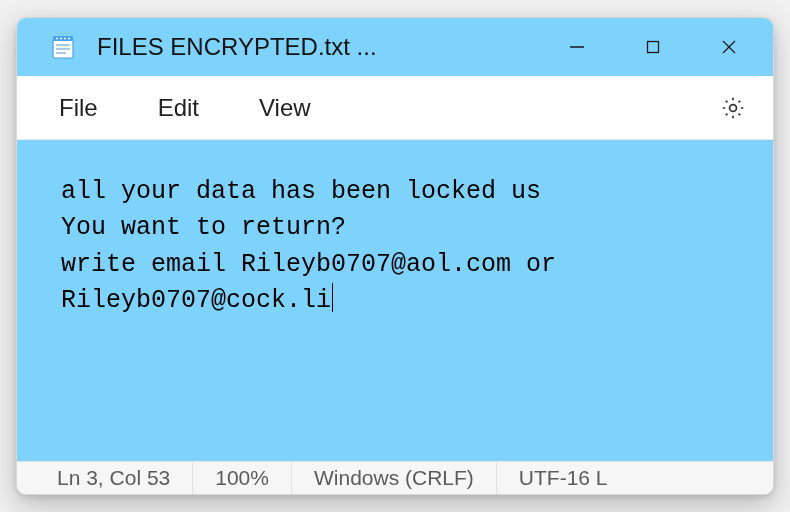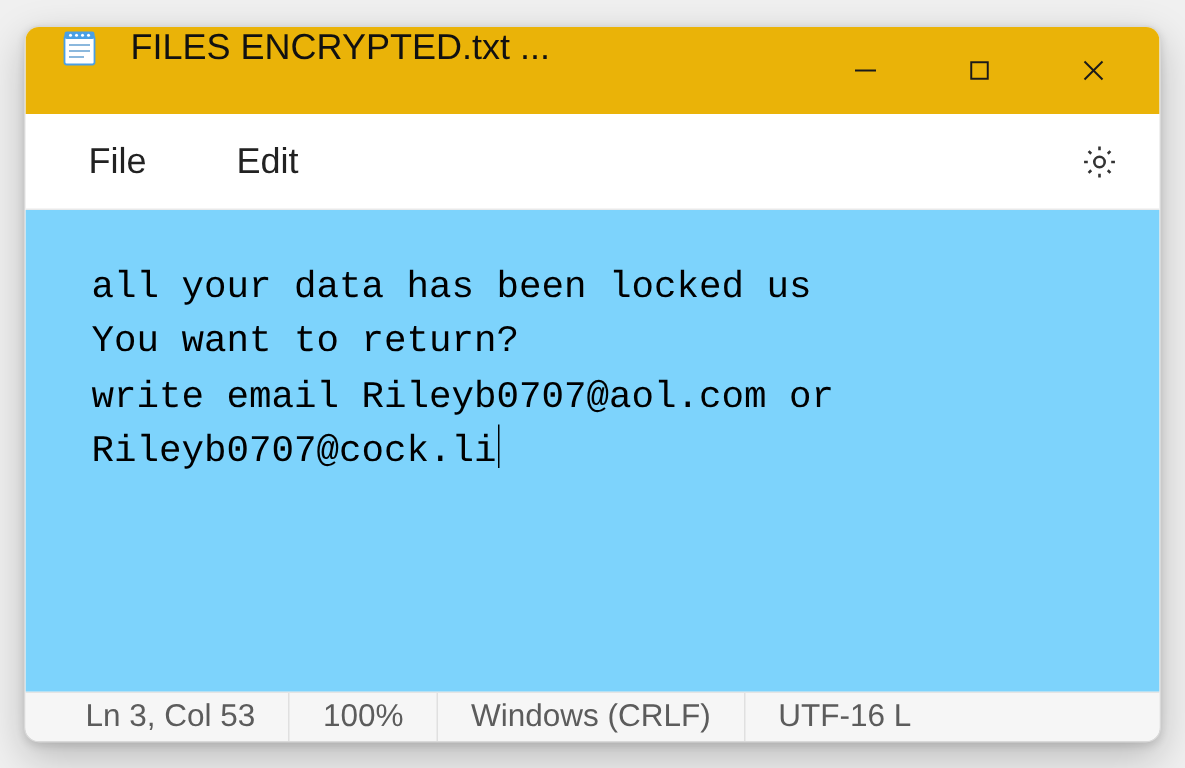--- a/index.html
+++ b/index.html
@@ -19,24 +19,24 @@
     border-radius: 10px;
     box-shadow: 0 10px 28px rgba(0,0,0,0.22), 0 2px 6px rgba(0,0,0,0.12);
     display: flex;
     flex-direction: column;
     overflow: hidden;
     position: relative;
   }
   .titlebar {
     height: 58px;
     display: flex;
-    align-items: flex-start;
-    padding: 0 6px 0 22px;
+    align-items: center;
+    padding: 0 6px 0 32px;
     gap: 14px;
-    background: #eab308;
+    background: #7dd3fc;
   }
   .app-icon {
     width: 28px; height: 28px;
     display:flex; align-items:center; justify-content:center;
     flex-shrink:0;
   }
   .title-text {
     flex: 1;
     font-size: 24px;
     color: #111;
@@ -163,20 +163,21 @@
             <line x1="2" y1="2" x2="14" y2="14" stroke-width="1.3"></line>
             <line x1="14" y1="2" x2="2" y2="14" stroke-width="1.3"></line>
           </svg>
       </button>
     </div>
   </div>
 
   <div class="menubar">
     <button class="menu-item">File</button>
     <button class="menu-item">Edit</button>
+    <button class="menu-item">View</button>
     <div class="menu-spacer"></div>
     <button class="settings-btn">
       <svg width="26" height="26" viewBox="0 0 24 24" fill="none" stroke="#333" stroke-width="1.6">
         <circle cx="12" cy="12" r="3.2"></circle>
         <path d="M12 2.5v2.3M12 19.2v2.3M21.5 12h-2.3M4.8 12H2.5M18.7 5.3l-1.6 1.6M6.9 17.1l-1.6 1.6M18.7 18.7l-1.6-1.6M6.9 6.9 5.3 5.3"></path>
       </svg>
     </button>
   </div>
 
   <div class="editor"><span>all your data has been locked us

